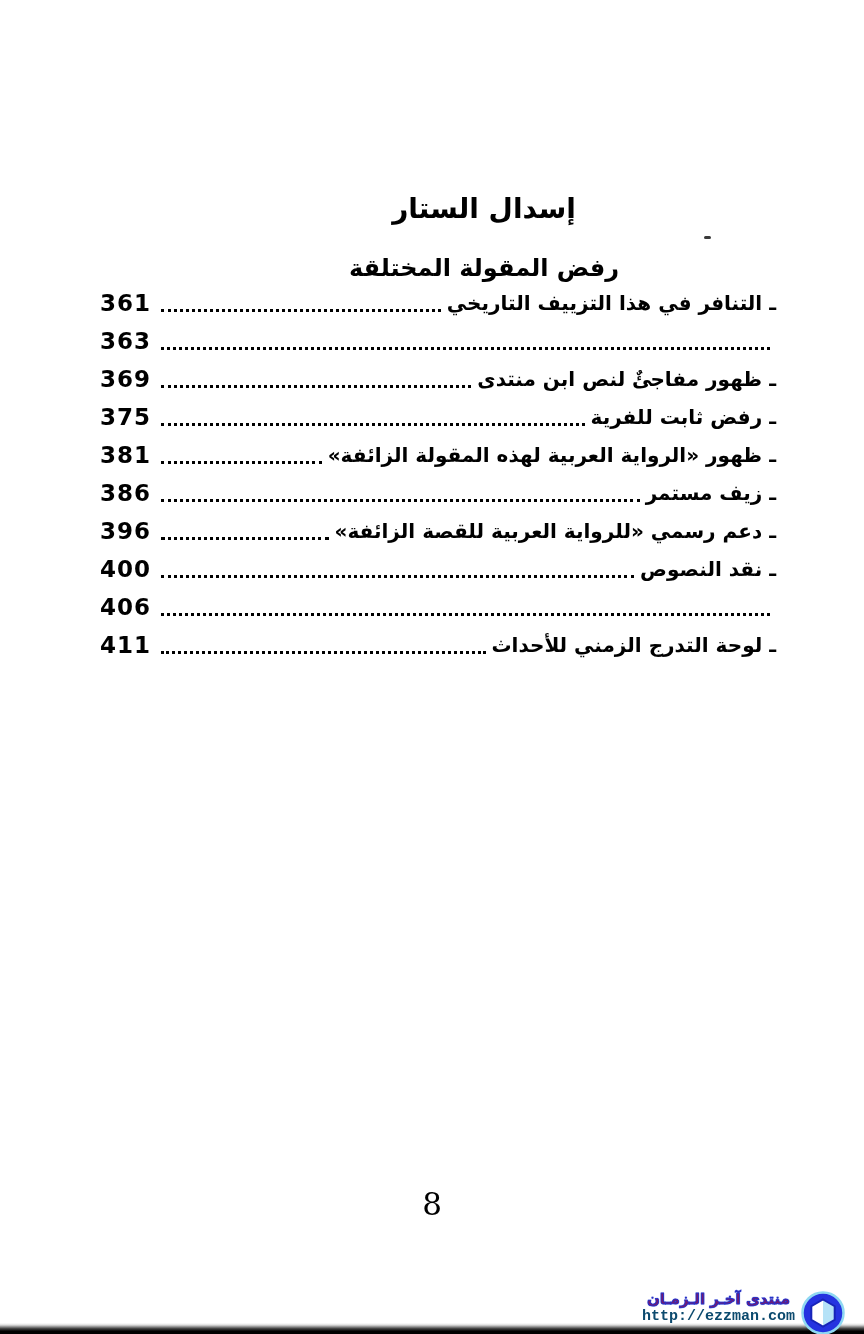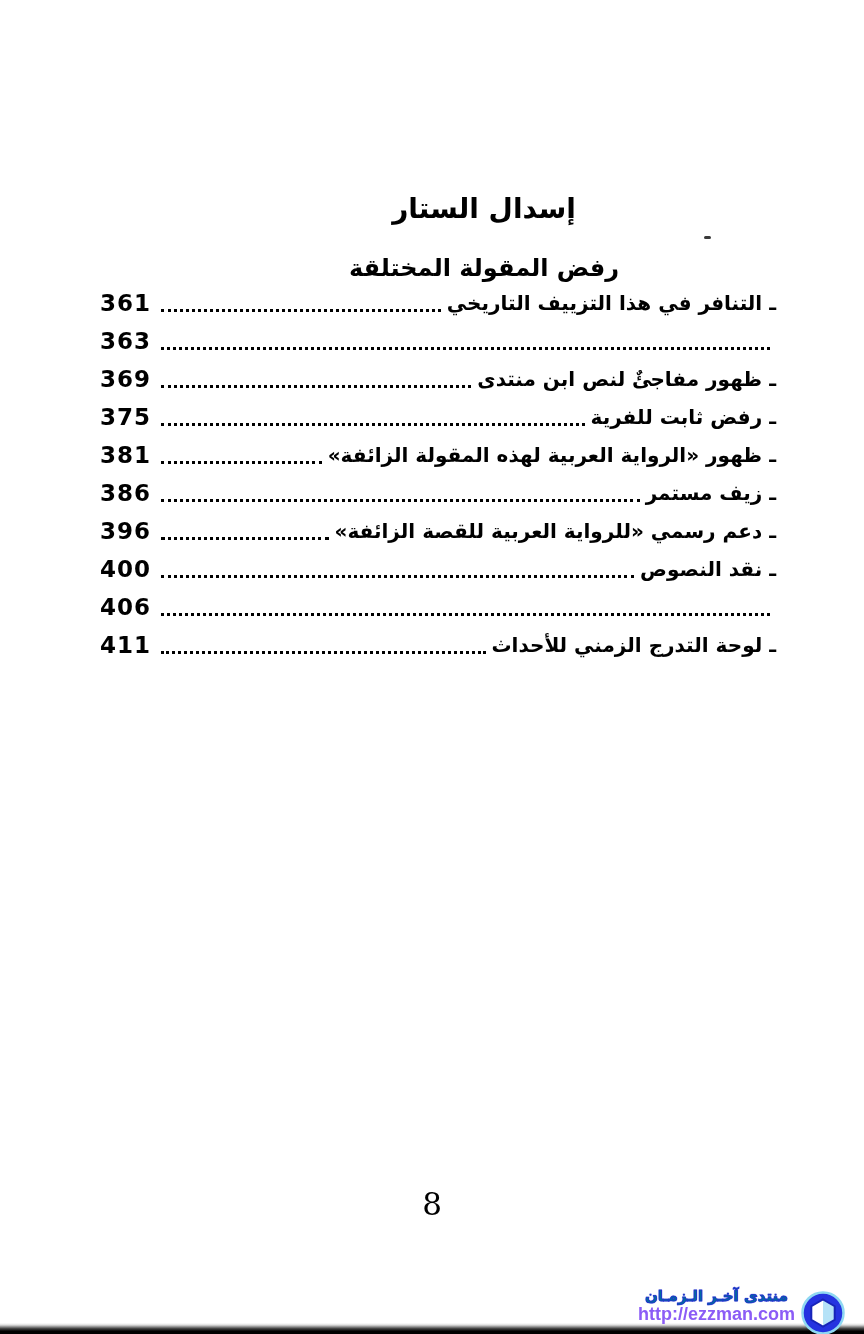--- a/index.html
+++ b/index.html
@@ -95,31 +95,31 @@
     z-index: 3;
   }
   .footer-text {
     text-align: center;
     margin: 0 5px 9px 0;
   }
   .site-name {
     direction: rtl;
     font-size: 15px;
     font-weight: bold;
-    color: #0369a1;
+    color: #701a75;
     -webkit-text-stroke: 0.8px #2233cc;
     text-shadow: 0 0 1px #2233cc, 0 0 1px #2233cc;
     line-height: 1.15;
     white-space: nowrap;
   }
   .site-url {
-    font-family: Liberation Sans, sans-serif;
-    font-size: 18px;
-    font-weight: bold;
-    color: #8b5cf6;
+    font-family: Liberation Mono, monospace;
+    font-size: 15px;
+    font-weight: bold;
+    color: #0c4a6e;
     line-height: 1.1;
     white-space: nowrap;
   }
   .logo {
     width: 46px; height: 44px;
     overflow: hidden;
     flex: 0 0 auto;
   }
 
   

